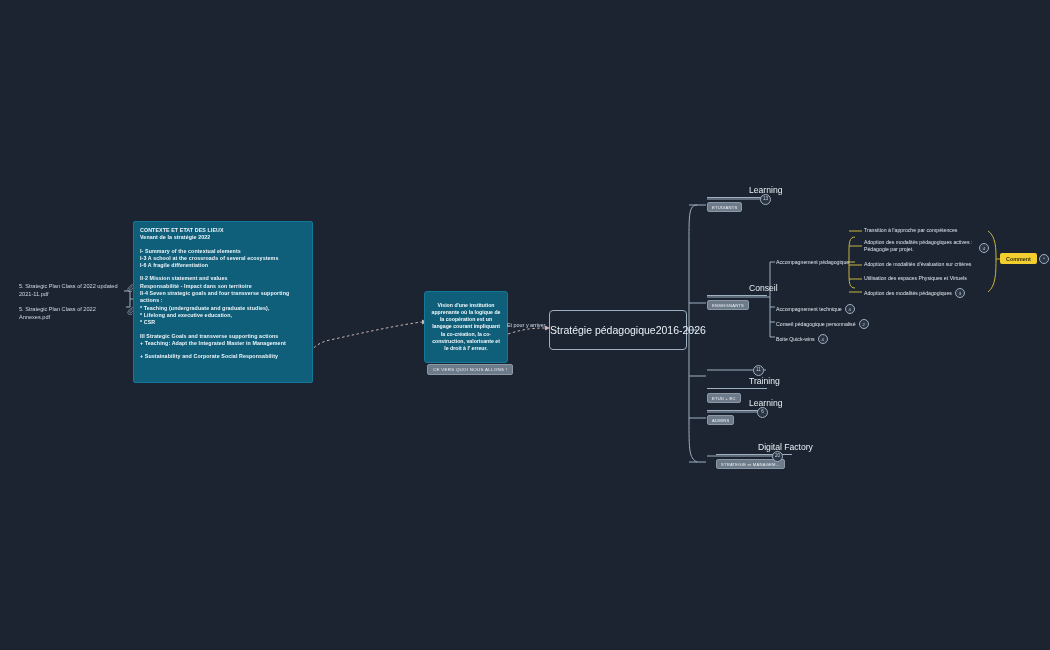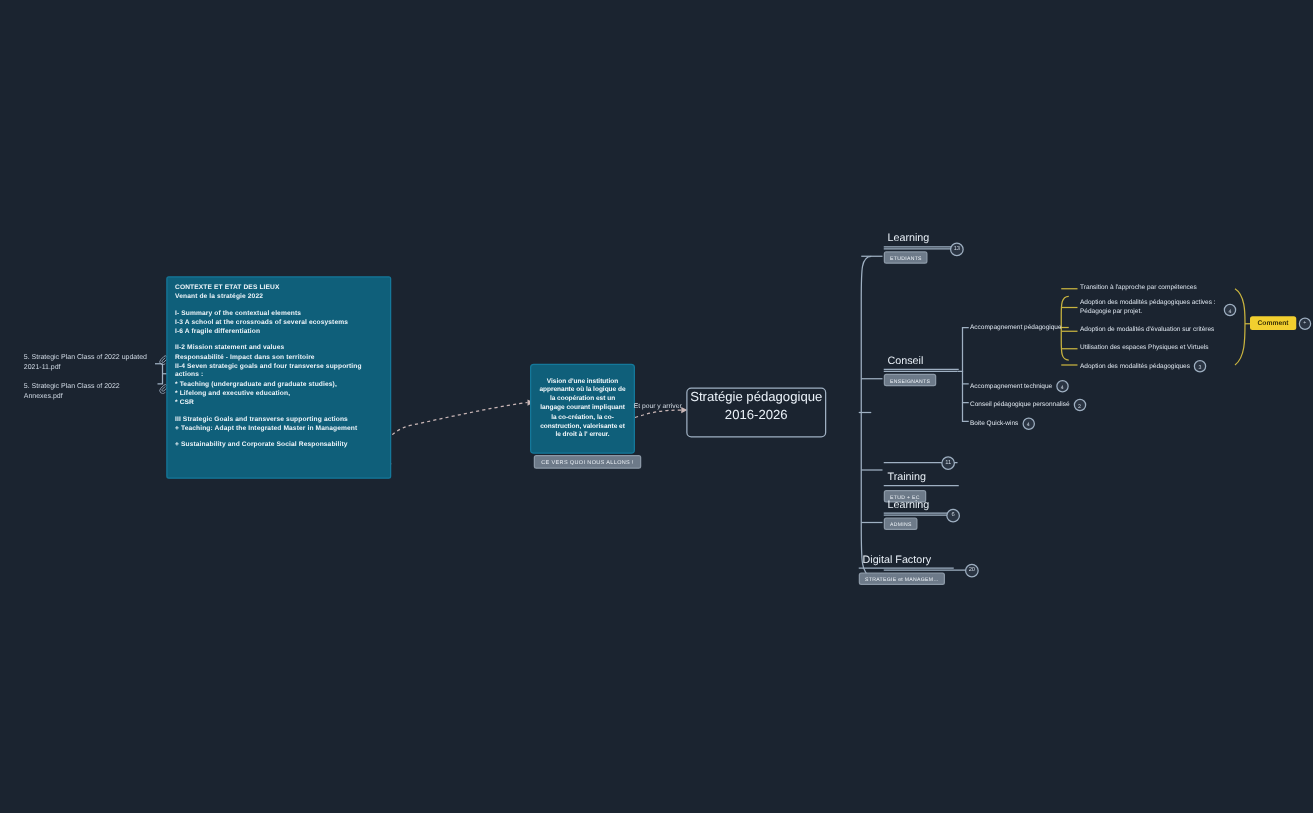--- a/index.html
+++ b/index.html
@@ -43,36 +43,36 @@
   .vision-badge{
     position:absolute;left:427px;top:364px;
     background:#6d7a89;color:#e9eef4;
     font-size:4.4px;letter-spacing:.3px;
     padding:2px 5px;border-radius:2px;border:1px solid #8b98a6;
     white-space:nowrap;
   }
 
   
   .root-node{
-    position:absolute;left:549px;top:310px;width:112px;height:40px;
+    position:absolute;left:549px;top:310px;width:138px;height:40px;
     border:1px solid #9fb0c2;border-radius:4px;background:#1b2430;
-    display:flex;flex-direction:column;align-items:center;justify-content:flex-start;
+    display:flex;align-items:center;justify-content:space-between;
     box-sizing:border-box;
   }
   .root-node span{font-size:10.5px;line-height:14px;color:#eaf1f8;white-space:nowrap;}
 
   
   .conn-label{
     position:absolute;left:507px;top:322px;
     font-size:5.4px;color:#d6dee7;white-space:nowrap;
   }
 
   
   .branch{position:absolute;}
-  .branch .b-title{font-size:8.6px;color:#e8eff6;white-space:nowrap;padding-left:3px;}
+  .branch .b-title{font-size:8.6px;color:#e8eff6;white-space:nowrap;padding-left:3px;margin-left:39px;}
   .branch .b-underline{height:1px;background:#9fb0c2;margin-top:2px;}
   .branch .b-badge{
     display:inline-block;margin-top:2px;
     background:#6d7a89;color:#eef3f8;
     font-size:4.1px;letter-spacing:.25px;
     padding:1.5px 4px;border-radius:2px;border:1px solid #8b98a6;
     white-space:nowrap;overflow:hidden;text-overflow:ellipsis;max-width:68px;
   }
   .collapse{
     position:absolute;width:9px;height:9px;border-radius:50%;
@@ -218,21 +218,21 @@
   </div>
   <div class="collapse" style="left:753px;top:365px;">11</div>
 
   <div class="branch" style="left:707px;top:398px;width:60px;">
     <div class="b-title">Learning</div>
     <div class="b-underline"></div>
     <div class="b-badge">ADMINS</div>
   </div>
   <div class="collapse" style="left:757px;top:407px;">6</div>
 
-  <div class="branch" style="left:687px;top:442px;width:76px;">
+  <div class="branch" style="left:716px;top:442px;width:76px;">
     <div class="b-title">Digital Factory</div>
     <div class="b-underline"></div>
     <div class="b-badge">STRATEGIE et MANAGEM...</div>
   </div>
   <div class="collapse" style="left:772px;top:451px;">20</div>
 
   <div class="sub" style="left:776px;top:259px;">Accompagnement pédagogique</div>
 
   <div class="sub-cnt" style="left:776px;top:304px;">
     <span style="font-size:5.2px;">Accompagnement technique</span>

